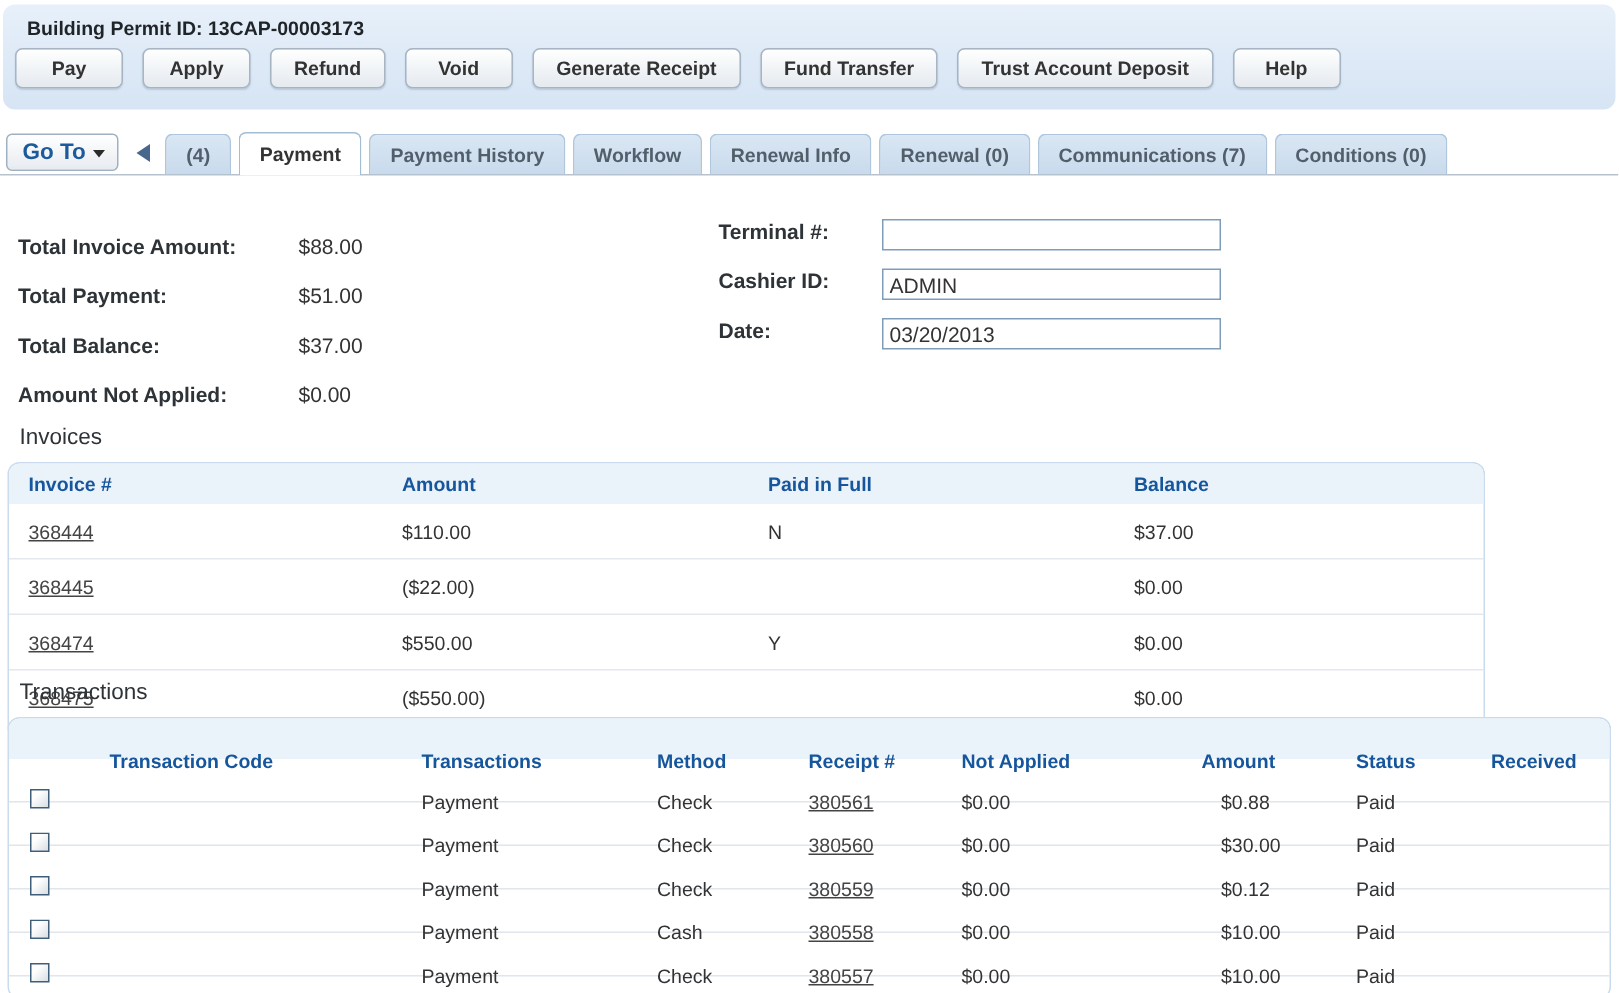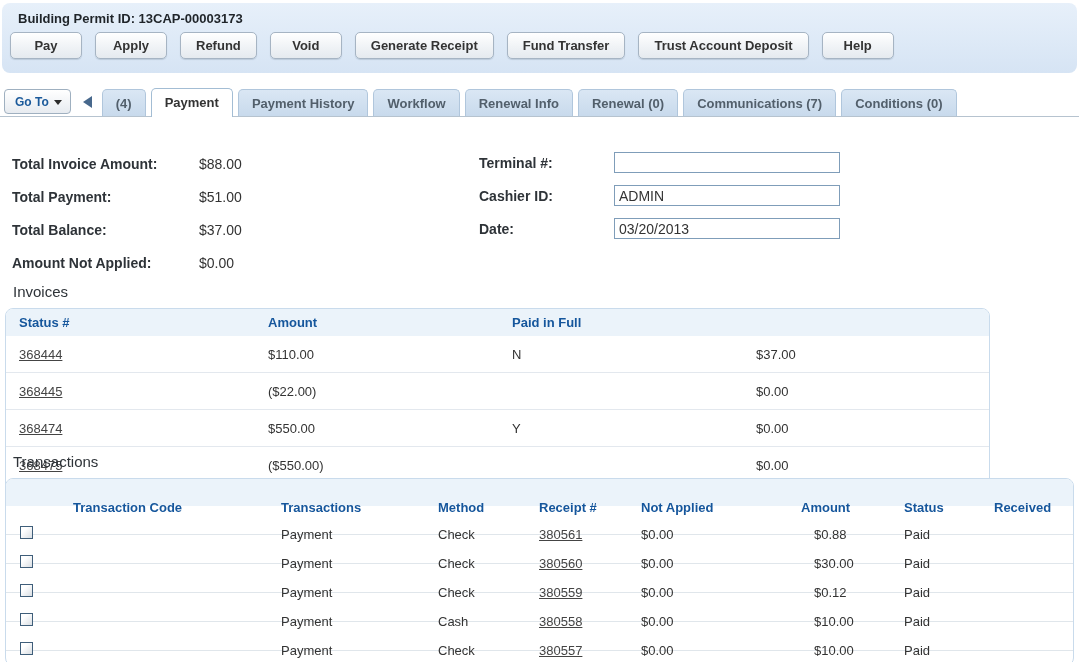--- a/index.html
+++ b/index.html
@@ -30,21 +30,21 @@
   .tabbar {
     position:absolute; top:88px; left:0; width:1079px; height:29px;
     border-bottom:1px solid #b6c3cf;
     display:flex; align-items:flex-end; padding-left:4px;
   }
   .goto-btn {
     height:25px; margin:0 7px 2px 0; padding:0 8px 0 10px;
     display:flex; align-items:center; gap:5px;
     background:linear-gradient(#ffffff,#e7ebf0);
     border:1px solid #9fb0c0; border-radius:4px;
-    font-size:12px; font-weight:bold; color:#1b5a9b; cursor:pointer;
+    font-size:15px; font-weight:bold; color:#1b5a9b; cursor:pointer;
   }
   .caret-down {
     width:0; height:0; margin-top:2px;
     border-left:4px solid transparent; border-right:4px solid transparent;
     border-top:5px solid #2b2b2b;
   }
   .scroll-left {
     width:0; height:0; margin:0 10px 8px 5px; cursor:pointer;
     border-top:6px solid transparent; border-bottom:6px solid transparent;
     border-right:9px solid #47688c;
@@ -59,21 +59,21 @@
   .tab.active {
     background:#fff; border-color:#a3bdd4; color:#333;
     height:29px; margin-bottom:-1px; position:relative; z-index:2;
   }
   
   .summary-left { position:absolute; top:147px; left:12px; }
   .summary-row { display:flex; align-items:center; height:33px; }
   .summary-label { width:187px; font-weight:bold; font-size:14px; color:#2e3338; }
   .summary-value { font-size:14px; color:#333; }
   .form-right { position:absolute; top:146px; left:479px; }
-  .form-row { display:flex; align-items:center; height:33px;gap:26px; }
+  .form-row { display:flex; align-items:flex-start; height:33px; }
   .form-label { width:109px; font-weight:bold; font-size:14px; color:#2e3338; }
   input.field {
     width:226px; height:21px; padding:1px 4px;
     border:1px solid #7f9db9; background:#fff;
     font-family:"Liberation Sans", sans-serif; font-size:14px; color:#333;
   }
   
   .section-title { font-size:15px; font-weight:normal; color:#2e3338; margin:0 0 8px 8px; }
   .panel {
     border:1px solid #c9dbec; border-radius:8px; background:#fff; overflow:hidden;
@@ -165,23 +165,24 @@
   <div class="form-row">
     <div class="form-label">Date:</div>
     <input class="field" type="text" value="03/20/2013" style="">
   </div>
 </div>
 
 <div class="section-invoices">
   <div class="section-title">Invoices</div>
   <div class="panel inv-panel">
     <div class="inv-hdr">
-      <div>Status #</div>
+      <div>Invoice #</div>
       <div>Amount</div>
       <div>Paid in Full</div>
+      <div>Balance</div>
     </div>
     <div class="inv-row">
       <div><span class="lnk">368444</span></div>
       <div>$110.00</div>
       <div>N</div>
       <div>$37.00</div>
     </div>
     <div class="inv-row">
       <div><span class="lnk">368445</span></div>
       <div>($22.00)</div>

